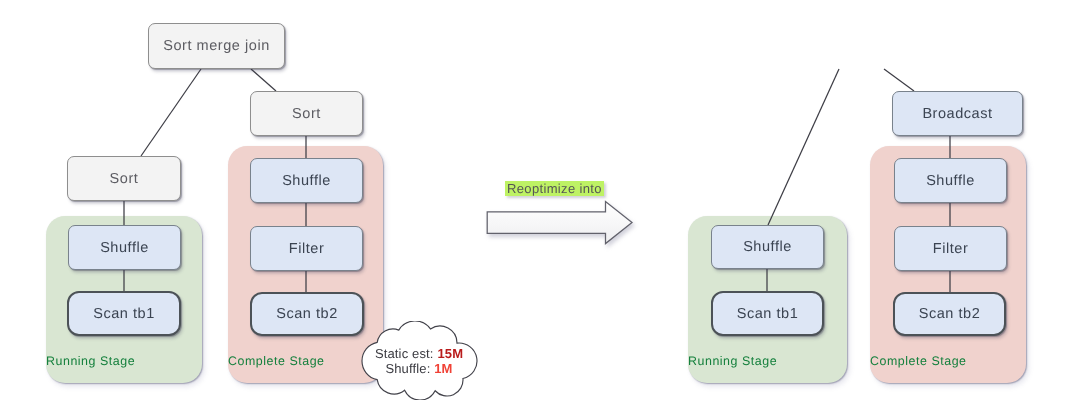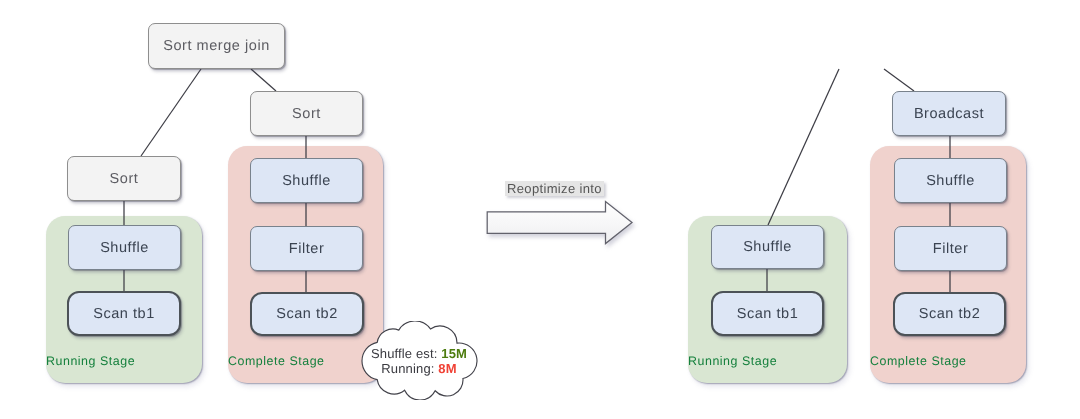--- a/index.html
+++ b/index.html
@@ -35,42 +35,42 @@
   #l-shufr {left:250px; top:158px; width:113px; height:45px;}
   #l-filter{left:250px; top:226px; width:113px; height:45px;}
   #l-scan2 {left:250px; top:292px; width:114px; height:44px;}
   #l-green {left:46px;  top:216px; width:156px; height:167px;}
   #l-pink  {left:228px; top:146px; width:155px; height:237px;}
   #l-green-lab{left:46px;  top:354px; width:156px;}
   #l-pink-lab {left:228px; top:354px; width:155px;}
 
   
   #r-bhj   {left:768px; top:23px;  width:166px; height:46px;}
-  #r-bc    {left:892px; top:91px;  width:114px; height:45px;}
+  #r-bc    {left:892px; top:91px;  width:131px; height:45px;}
   #r-shufl {left:711px; top:225px; width:113px; height:44px;}
   #r-scan1 {left:711px; top:291px; width:113px; height:45px;}
   #r-shufr {left:894px; top:158px; width:113px; height:45px;}
   #r-filter{left:894px; top:226px; width:113px; height:45px;}
   #r-scan2 {left:893px; top:292px; width:113px; height:44px;}
   #r-green {left:688px; top:216px; width:159px; height:167px;}
   #r-pink  {left:870px; top:146px; width:156px; height:237px;}
   #r-green-lab{left:688px; top:354px; width:159px;}
   #r-pink-lab {left:870px; top:354px; width:156px;}
 
   
   #arrow-wrap{position:absolute;left:486px;top:200px;filter:drop-shadow(2px 3px 2px rgba(110,110,140,.32));}
   #arrow-label{position:absolute;left:505px;top:181px;font-size:13px;color:#555;letter-spacing:0.35px;
-               line-height:15px;height:15px;background:#e5e5e5;padding:0 2px;white-space:nowrap;
+               line-height:15px;height:15px;background:#bef264;padding:0 2px;white-space:nowrap;
                box-shadow:2px 2px 2.5px rgba(120,120,140,.35);}
 
   
   #callout{position:absolute;left:359px;top:321px;width:121px;height:79px;}
   #callout-text{position:absolute;left:0;top:25px;width:120px;text-align:center;
                 font-size:13px;color:#3a3a40;line-height:15px;letter-spacing:0.15px;}
-  #callout-text b{color:#4d7c0f;}
+  #callout-text b{color:#b91c1c;}
   #callout-text b.red{color:#f04236;}
 </style>
 </head>
 <body>
 
 <div id="stage">
 
   <div class="stage-box stage-green" id="l-green"></div>
   <div class="stage-box stage-pink" id="l-pink"></div>
 
@@ -158,18 +158,18 @@
         <path d="M1.2,11.8 L119.5,11.8 L119.5,1.6 L146,22.6 L119.5,43.6 L119.5,33.4 L1.2,33.4 Z" fill="url(#arrGrad)" stroke="#62626c" stroke-width="1.25" stroke-linejoin="miter"></path>
       </svg>
   </div>
   <div id="arrow-label">Reoptimize into</div>
 
   <div id="callout">
     <svg id="cloud-svg" viewBox="2 0 115 79" width="121" height="79">
         <path d="M17.20,58.62 A19,19 0 0,1 17.22,21.38 A16,16 0 0,1 38.79,9.09 A19,19 0 0,1 70.45,7.94 A17,17 0 0,1 97.00,22.11 A18,18 0 0,1 102.94,57.56 A16,16 0 0,1 75.14,69.74 A17,17 0 0,1 44.63,69.27 A17,17 0 0,1 17.20,58.62 Z" fill="#ffffff" stroke="#42424a" stroke-width="1.15"></path>
       </svg>
     <div id="callout-text">
-      <div class="cl-line"><span>Shuffle est:</span> <b>15M</b></div>
-      <div class="cl-line"><span>Running:</span> <b class="red" style="color: rgb(240, 66, 54);">8M</b></div>
+      <div class="cl-line"><span>Static est:</span> <b>15M</b></div>
+      <div class="cl-line"><span>Shuffle:</span> <b class="red" style="color: rgb(240, 66, 54);">1M</b></div>
     </div>
   </div>
 
 </div>
 
 </body></html>

